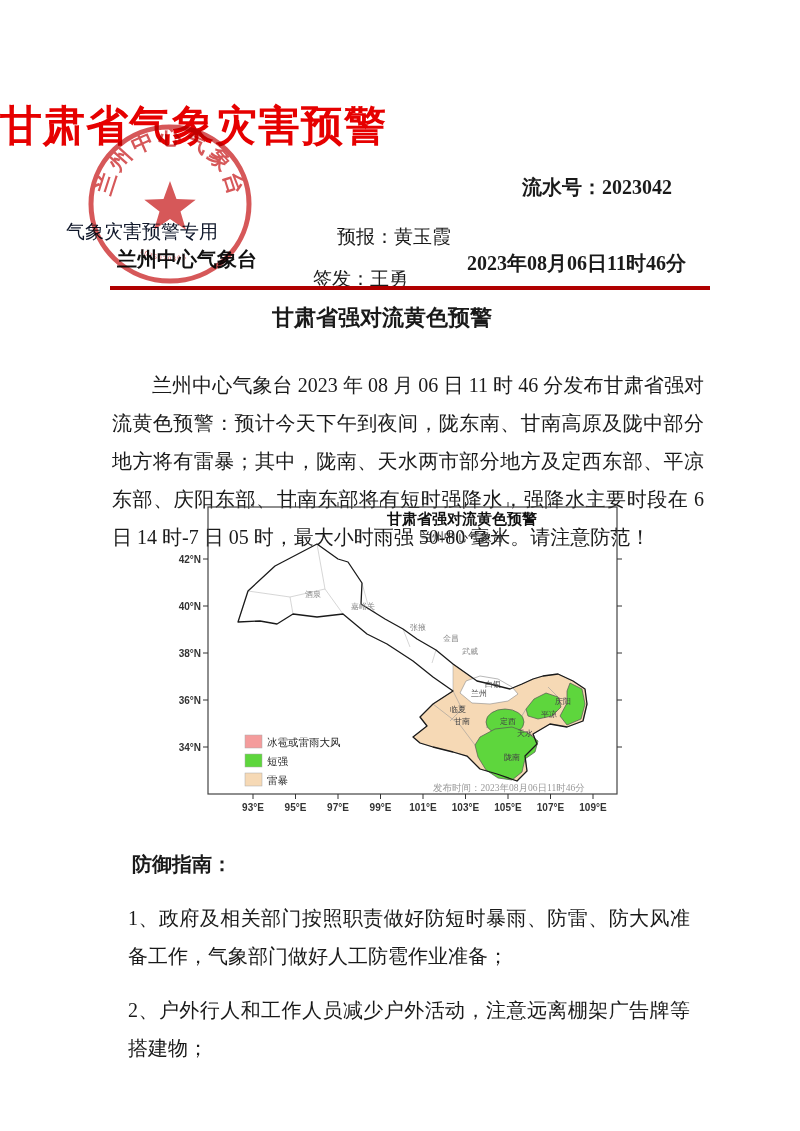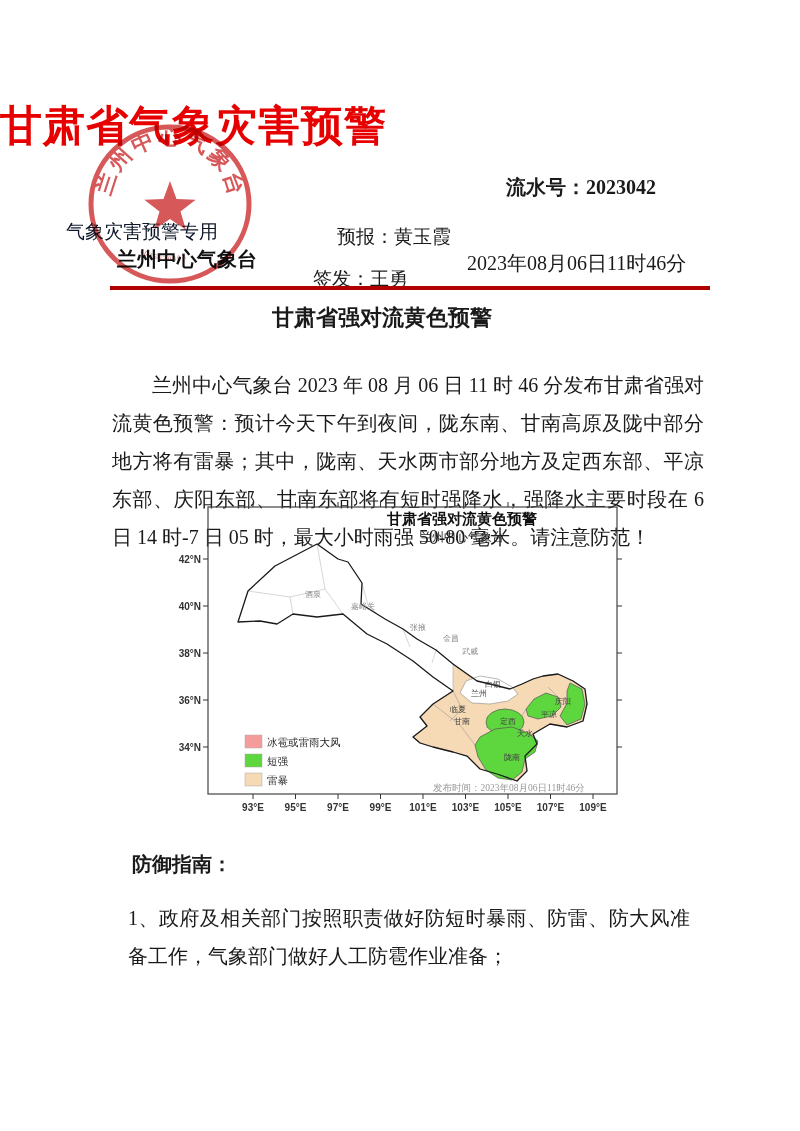--- a/index.html
+++ b/index.html
@@ -1,23 +1,23 @@
 <!DOCTYPE html>
 <html><head>
 <meta charset="utf-8">
 <style>
   html,body{margin:0;padding:0;background:#e8e8e8;}
   .page{position:relative;width:800px;height:1131px;background:#ffffff;margin:0 auto;
         font-family:"Liberation Serif","DejaVu Serif",serif;color:#1a1a1a;overflow:hidden;}
   .doc-title{position:absolute;top:98px;left:0;width:800px;
              font-size:42px;font-weight:bold;color:#e60000;letter-spacing:1px;}
-  .serial{position:absolute;top:174px;right:144px;font-size:20px;font-weight:600;}
+  .serial{position:absolute;top:174px;right:128px;font-size:20px;font-weight:600;}
   .meta-forecaster{position:absolute;top:224px;left:313px;font-size:19px;margin-left:24px;}
   .meta-issuer{position:absolute;top:242px;left:313px;font-size:19px;margin-top:24px;}
-  .meta-datetime{position:absolute;top:250px;left:467px;font-size:20px;font-weight:400;}
+  .meta-datetime{position:absolute;top:250px;left:467px;font-size:20px;font-weight:700;}
   .stamp-overlay1{position:absolute;top:219px;left:66px;font-size:19px;color:#0f172a;}
   .stamp-overlay2{position:absolute;top:246px;left:117px;font-size:20px;font-weight:bold;color:#111;}
   .stamp{position:absolute;top:118px;left:82px;width:176px;height:172px;
          mix-blend-mode:multiply;opacity:.85;}
   .divider{position:absolute;top:286px;left:110px;width:600px;height:4px;background:#b00000;}
   .section-title{position:absolute;top:303px;left:112px;width:540px;text-align:center;
                  font-size:22px;font-weight:bold;}
   .body-text{position:absolute;top:338px;left:112px;width:592px;font-size:20px;
              line-height:38px;text-align:justify;text-indent:2em;margin-top:28px;}
   .map-svg{position:absolute;top:497px;left:150px;}
@@ -144,15 +144,16 @@
       <text class="legend-label" x="117" y="267.5">短强</text>
       <rect x="95" y="276" width="17" height="13" stroke="#aaaaaa" stroke-width="0.5" fill="#f6d9b5"></rect>
       <text class="legend-label" x="117" y="286.5">雷暴</text>
     </g>
     <text class="issue-time" x="283" y="294">发布时间：2023年08月06日11时46分</text>
   </svg>
 
   <div class="guide">
     <div class="guide-title">防御指南：</div>
     <p>1、政府及相关部门按照职责做好防短时暴雨、防雷、防大风准备工作，气象部门做好人工防雹作业准备；</p>
+    <p>2、户外行人和工作人员减少户外活动，注意远离棚架广告牌等搭建物；</p>
   </div>
 
 </div>
 
 </body></html>

